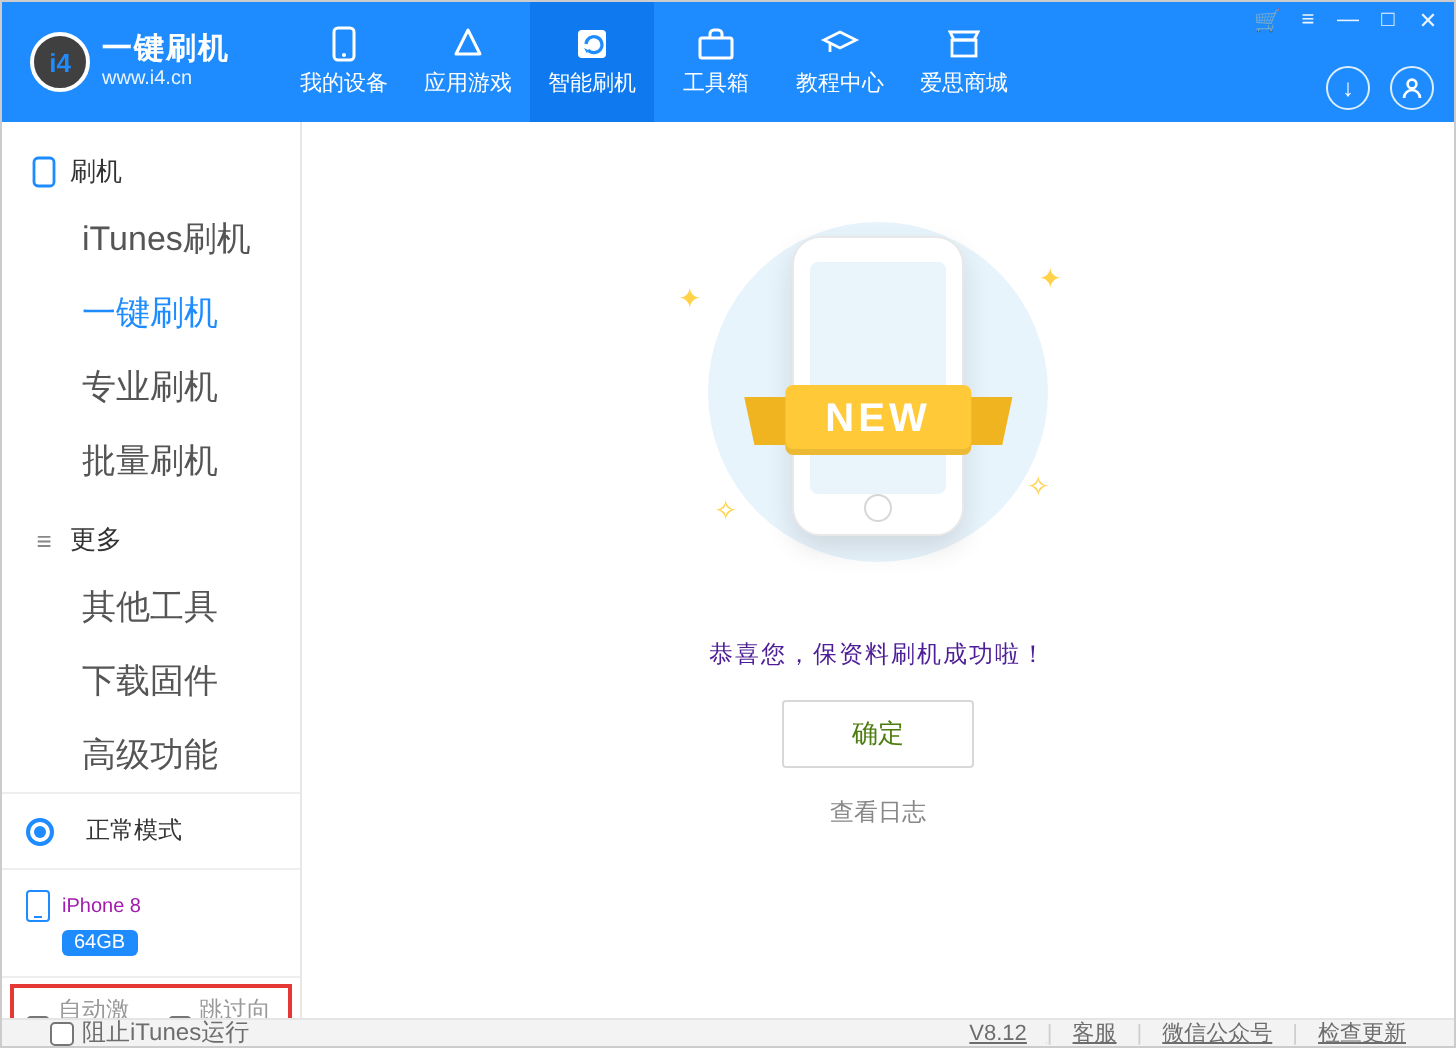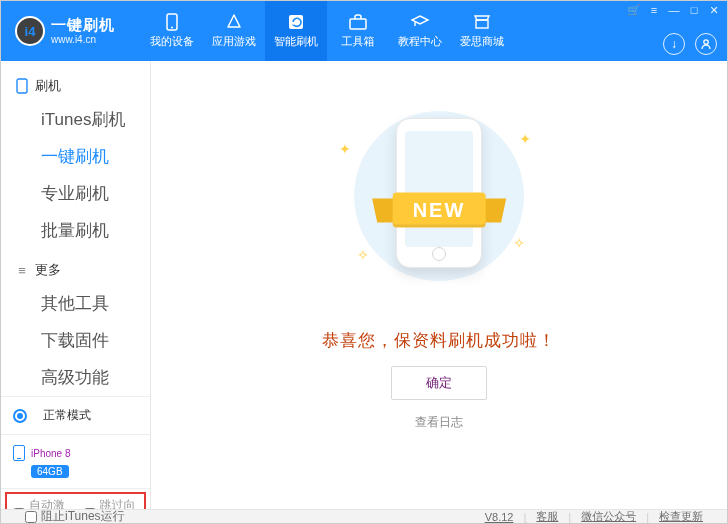--- a/index.html
+++ b/index.html
@@ -48,22 +48,22 @@
   .phone { position:absolute; left:50%; top:50%; transform:translate(-50%,-52%); width:86px; height:150px; background:#fff; border-radius:14px; box-shadow:0 6px 14px rgba(0,0,0,.12); border:1px solid #e8e8e8; }
   .phone::before { content:""; position:absolute; top:12px; left:8px; right:8px; bottom:20px; background:#eaf5fb; border-radius:4px; }
   .phone::after { content:""; position:absolute; bottom:6px; left:50%; transform:translateX(-50%); width:12px; height:12px; border:1px solid #d7d7d7; border-radius:50%; }
   .ribbon { position:absolute; left:50%; top:50%; transform:translate(-50%,-10%); }
   .ribbon-body { position:relative; background:#ffc938; color:#fff; font-weight:900; font-size:20px; letter-spacing:2px; padding:6px 20px; border-radius:4px; box-shadow:inset 0 -3px 0 rgba(0,0,0,.08); }
   .ribbon-tail { position:absolute; top:6px; width:22px; height:24px; background:#f0b420; }
   .ribbon-tail.left { left:-18px; transform:skewX(12deg); }
   .ribbon-tail.right { right:-18px; transform:skewX(-12deg); }
   .spark { position:absolute; color:#ffd24a; font-size:14px; }
   .s1{ left:20px; top:40px;} .s2{ right:28px; top:30px;} .s3{ left:38px; bottom:28px;} .s4{ right:34px; bottom:40px;}
-  .success-text { margin-top:38px; font-size:17px; color:#c2410c; letter-spacing:1px; }
-  .ok-btn { margin-top:14px; padding:7px 34px; border:1px solid #d8d8d8; background:#fff; color:#701a75; font-size:13px; cursor:pointer; border-radius:2px;text-align:center; }
+  .success-text { margin-top:28px; font-size:12px; color:#4c1d95; letter-spacing:1px; }
+  .ok-btn { margin-top:14px; padding:7px 34px; border:1px solid #d8d8d8; background:#fff; color:#4d7c0f; font-size:13px; cursor:pointer; border-radius:2px;text-align:center; }
   .log-link { margin-top:14px; font-size:12px; color:#888; cursor:pointer; }
 
   
   .bottom-opts { border-top:1px solid #eee; padding:8px 12px; display:flex; gap:16px; position:relative; }
   .chk { display:flex; align-items:center; gap:4px; color:#9a9a9a; font-size:12px; cursor:pointer; }
   .chk input { width:12px; height:12px; accent-color:#1e8cff; }
   .red-box { position:absolute; left:4px; right:4px; top:3px; bottom:3px; border:2px solid #e53935; pointer-events:none; }
 
   
   .status { height:14px; background:#f3f3f3; border-top:1px solid #e5e5e5; display:flex; align-items:center; justify-content:space-between; padding:0 24px; font-size:11px; color:#6d6d6d; }

